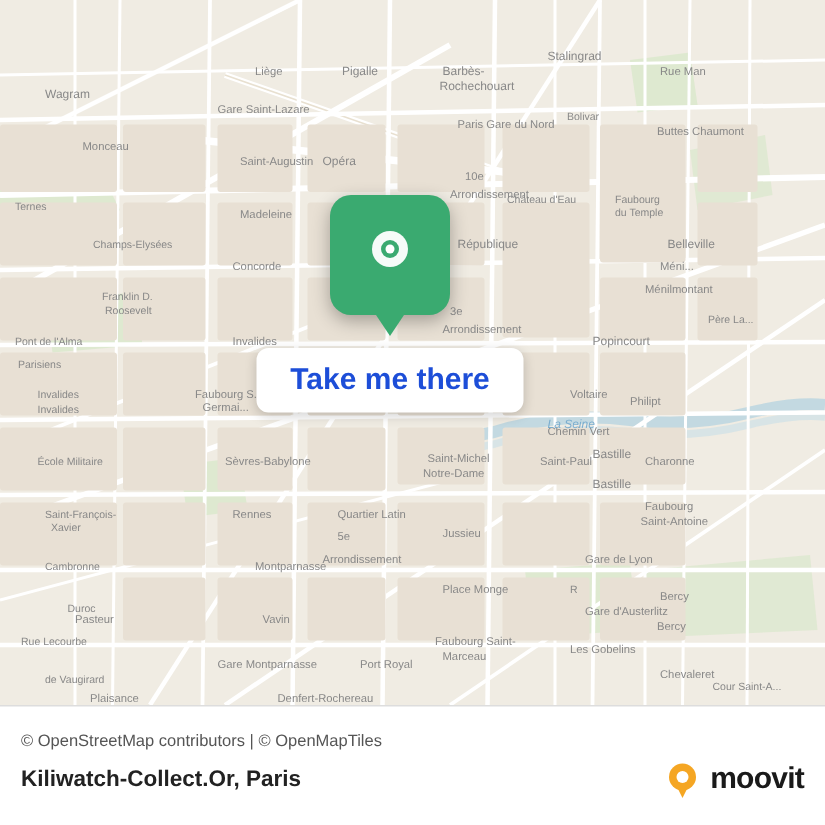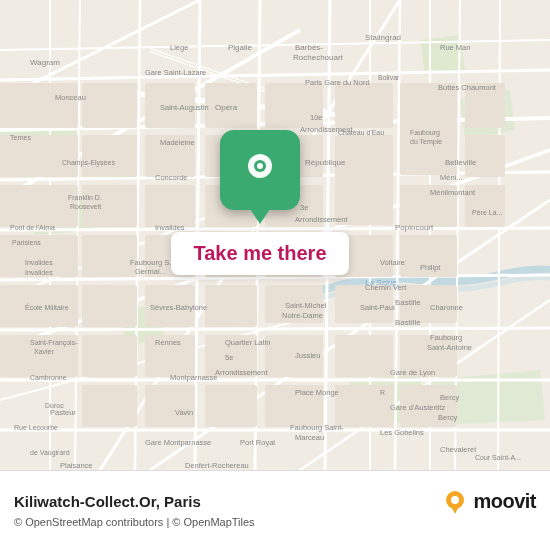--- a/index.html
+++ b/index.html
@@ -66,21 +66,21 @@
       height: 36px;
     }
 
     #callout-label {
       margin-top: 22px;
       background: white;
       border-radius: 8px;
       padding: 10px 22px;
       font-size: 20px;
       font-weight: 600;
-      color: #be185d;
+      color: #1d4ed8;
       box-shadow: 0 2px 8px rgba(0,0,0,0.18);
       white-space: nowrap;
       cursor: pointer;
     }
 
     
     #bottom-bar {
       width: 550px;
       height: 80px;
       background: white;
@@ -343,26 +343,26 @@
         <circle cx="18" cy="14" r="12" fill="white" opacity="0.95"></circle>
         <circle cx="18" cy="14" r="6" fill="#3aaa70"></circle>
         <circle cx="18" cy="14" r="3" fill="white"></circle>
       </svg>
     </div>
     <div id="callout-label">Take me there</div>
   </div>
 </div>
 
 <div id="bottom-bar">
+  <div id="attribution">© OpenStreetMap contributors | © OpenMapTiles</div>
   <div id="location-row">
     <span id="location-name">Kiliwatch-Collect.Or, Paris</span>
     <div id="moovit-logo">
 
       <svg id="moovit-pin" viewBox="0 0 28 28">
         <ellipse cx="14" cy="12" rx="9" ry="9" fill="#f5a623"></ellipse>
         <circle cx="14" cy="12" r="4" fill="white"></circle>
         <polygon points="10,18 18,18 14,26" fill="#f5a623"></polygon>
       </svg>
       <span id="moovit-text">moovit</span>
     </div>
   </div>
-  <div id="attribution">© OpenStreetMap contributors | © OpenMapTiles</div>
 </div>
 
 </body></html>

